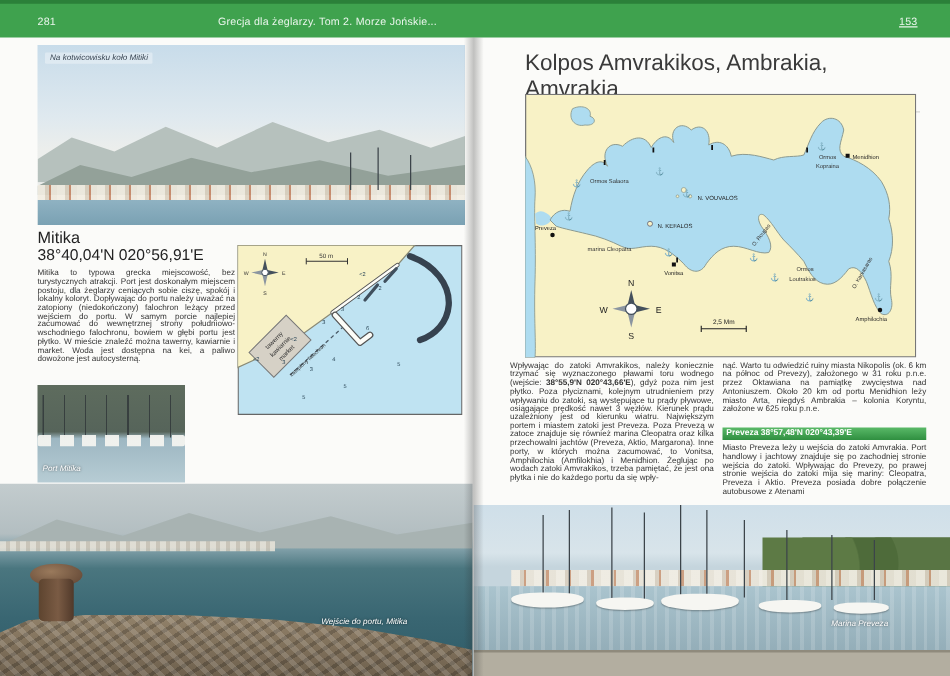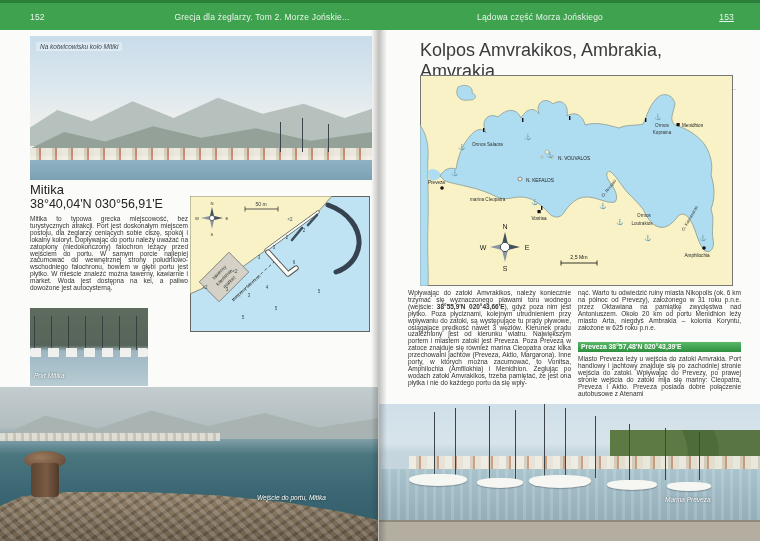--- a/index.html
+++ b/index.html
@@ -88,39 +88,38 @@
       background:repeating-linear-gradient(90deg,rgba(255,255,255,.3) 0 3px,rgba(0,0,0,0) 3px 9px);}
   .ph-botr .quay{position:absolute;left:0;bottom:0;width:381px;height:19px;background:#b3aea0;border-top:2px solid #8f8a7c;}
   .hull{position:absolute;background:#f6f6f2;border-radius:40% 40% 50% 50%;box-shadow:0 1px 1px rgba(0,0,0,.25);}
 </style>
 </head>
 <body>
 
 <div class="spread">
 
   <div class="abs hdr">
-    <span class="pnum-l">152</span>
+    <span class="pnum-l">281</span>
     <span class="book-t">Grecja dla żeglarzy. Tom 2. Morze Jońskie...</span>
-    <span class="chap-t">Lądowa część Morza Jońskiego</span>
     <span class="pnum-r">153</span>
   </div>
 
   <div class="abs photo ph-top">
     <div class="mtn-far"></div>
     <div class="mtn-near"></div>
     <div class="town"></div>
     <div class="sea"></div>
     <div class="mast" style="left:250px;top:86px;height:30px;"></div>
     <div class="mast" style="left:272px;top:82px;height:34px;"></div>
     <div class="mast" style="left:298px;top:88px;height:28px;"></div>
     <div class="cap cap-top">Na kotwicowisku koło Mitiki</div>
   </div>
 
   <div class="abs sec-title">Mitika</div>
-  <div class="abs sec-coords">38°40,04'N 030°56,91'E</div>
+  <div class="abs sec-coords">38°40,04'N 020°56,91'E</div>
   <div class="abs body-l">Mitika to typowa grecka miejscowość, bez turystycznych atrakcji. Port jest doskonałym miejscem postoju, dla żeglarzy ceniących sobie ciszę, spokój i lokalny koloryt. Dopływając do portu należy uważać na zatopiony (niedokończony) falochron leżący przed wejściem do portu. W samym porcie najlepiej zacumować do wewnętrznej strony południowo-wschodniego falochronu, bowiem w głębi portu jest płytko. W mieście znaleźć można tawerny, kawiarnie i market. Woda jest dostępna na kei, a paliwo dowożone jest autocysterną.</div>
 
   <svg class="abs chart-box" viewBox="0 0 180 136">
     <rect x="0.5" y="0.5" width="179" height="135" fill="#bfe3f2" stroke="#666"></rect>
     <polygon points="0,0 142,0 128,16 104,34 76,54 40,80 0,98" fill="#f8f2c6" stroke="#8a8a76" stroke-width="1"></polygon>
 
     <path d="M76,54 L128,16" stroke="#555" stroke-width="3.4" stroke-linecap="round" fill="none"></path>
     <path d="M76,54 L128,16" stroke="#fdfdf8" stroke-width="2" stroke-linecap="round" fill="none"></path>
     <path d="M78,56 L98,78 M98,78 L106,72" stroke="#555" stroke-width="5.4" stroke-linecap="round" fill="none"></path>
     <path d="M78,56 L98,78 M98,78 L106,72" stroke="#fdfdf8" stroke-width="3.4" stroke-linecap="round" fill="none"></path>

